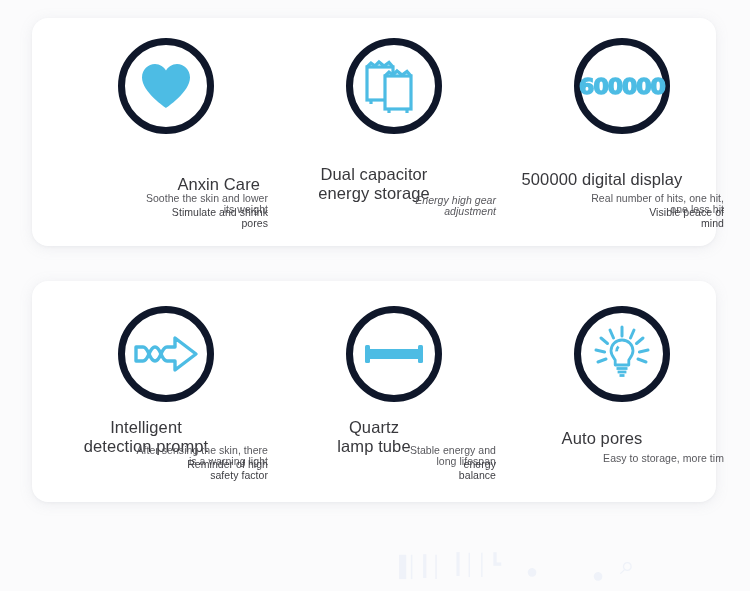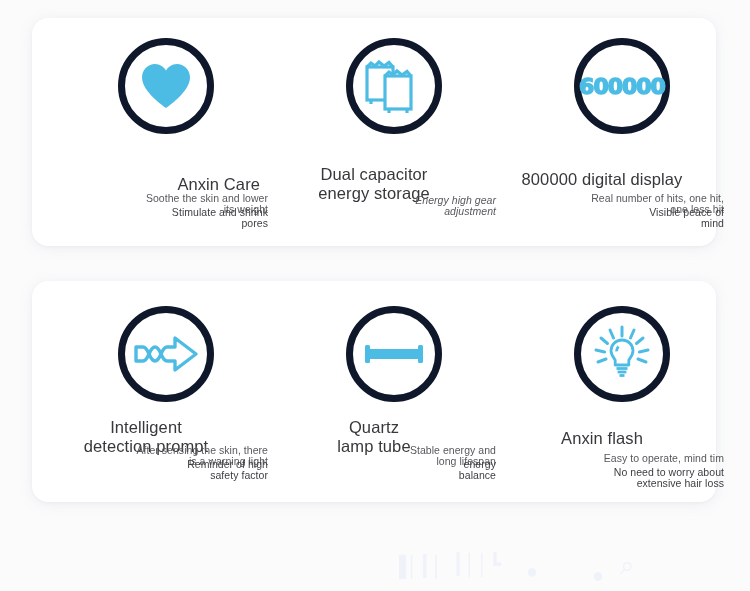--- a/index.html
+++ b/index.html
@@ -176,21 +176,21 @@
           </svg>
         </div>
         <div class="ftitle">Dual capacitor<br>energy storage</div>
         <div class="fdesc a">Energy high gear<br>adjustment</div>
       </div>
 
       <div class="feature c2 r1c2">
         <div class="icon-ring">
           <span class="digit-text">600000</span>
         </div>
-        <div class="ftitle">800000 digital display</div>
+        <div class="ftitle">500000 digital display</div>
         <div class="fdesc a">Real number of hits, one hit,<br>one less hit</div>
         <div class="fdesc b">Visible peace of<br>mind</div>
       </div>
 
     </div>
   </div>
 
   <div class="card card-bottom">
     <div class="cols">
 
@@ -236,23 +236,22 @@
             </g>
             <g fill="none" stroke="#4dbce4" stroke-width="2.8" stroke-linejoin="round">
               <path d="M30 16 C23.5 16 19 21 19 26.8 C19 31 21.5 33.6 23.2 36 L23.2 41 L36.8 41 L36.8 36 C38.5 33.6 41 31 41 26.8 C41 21 36.5 16 30 16 Z"></path>
               <path d="M26.5 22.5 C25 24 24.5 25.5 24.6 27.4"></path>
               <line x1="24.5" y1="44.5" x2="35.5" y2="44.5"></line>
               <line x1="25.6" y1="48" x2="34.4" y2="48"></line>
               <path d="M27.5 51.5 L32.5 51.5"></path>
             </g>
           </svg>
         </div>
-        <div class="ftitle">Anxin flash</div>
-        <div class="fdesc a">Easy to operate, mind tim</div>
-        <div class="fdesc b">No need to worry about<br>extensive hair loss</div>
+        <div class="ftitle">Auto pores</div>
+        <div class="fdesc a">Easy to storage, more tim</div>
       </div>
 
     </div>
   </div>
 
   <div class="watermarks">
       <span class="wm" style="left: 392px; top: 14px; font-size: 20px;">▐│┃│</span>
       <span class="wm" style="left: 452px; top: 12px; font-size: 20px;">┃││┗</span>
       <span class="wm" style="left: 526px; top: 20px; font-size: 20px;">●</span>
       <span class="wm" style="left: 592px; top: 24px; font-size: 20px;">●</span>

